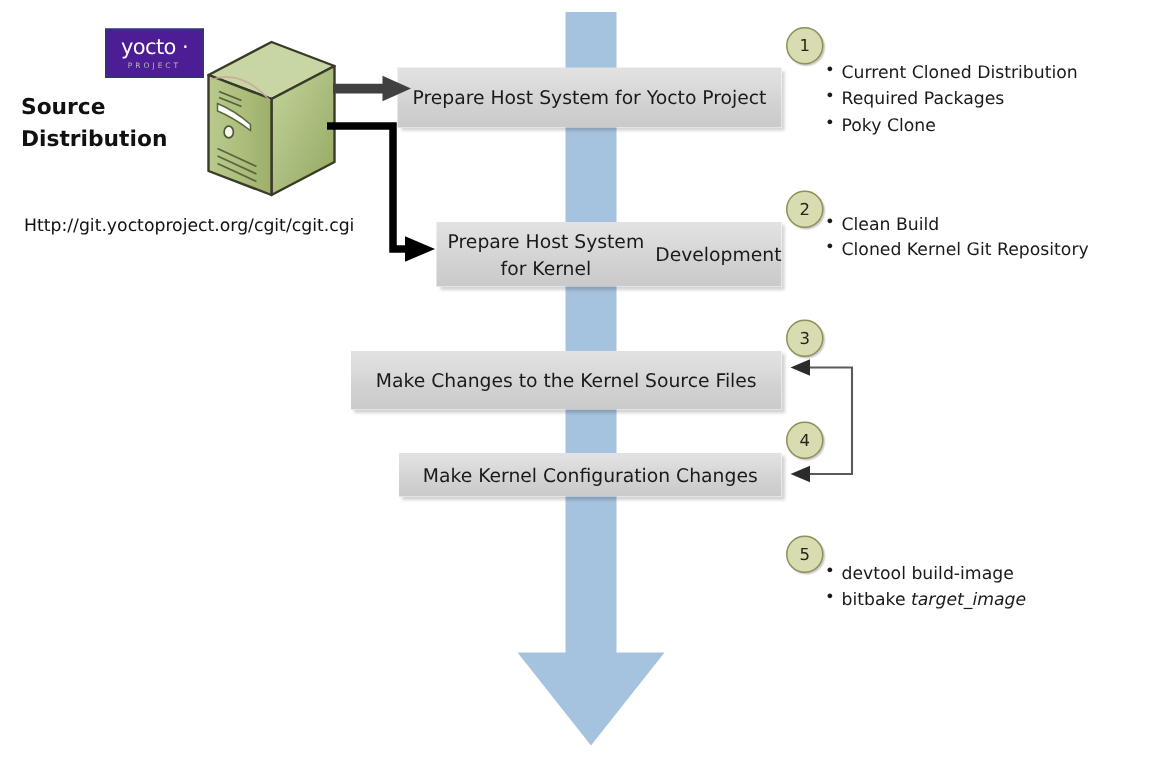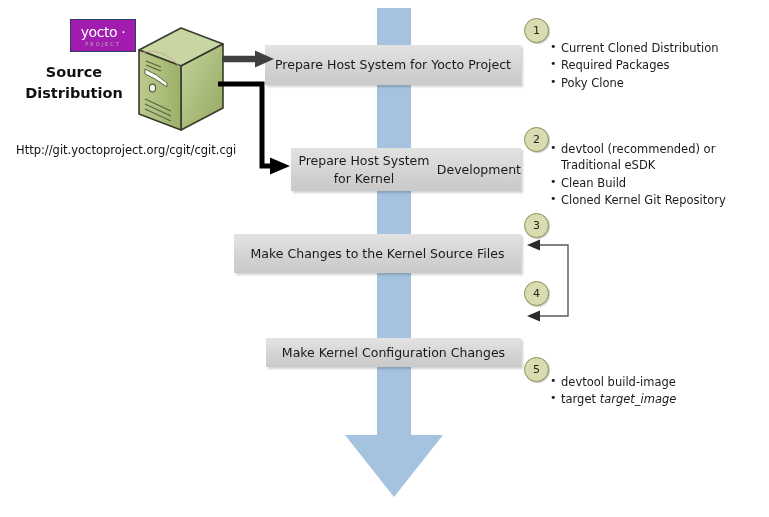--- a/index.html
+++ b/index.html
@@ -74,39 +74,39 @@
     content:"\2022";
     position:absolute;left:0;top:-1px;
     font-size:11px;
   }
   .ital{font-style:italic;}
 
   
   .yocto-logo{
     position:absolute;
     left:70px;top:19px;width:66px;height:33px;
-    background:#a21caf;
+    background:#4c1d95;
     border:1.6px solid #2b3c66;
     box-sizing:border-box;
     z-index:4;
   }
   .yocto-logo .yl-main{
     position:absolute;left:0;right:0;top:4px;
     text-align:center;color:#ffffff;
     font-size:14px;letter-spacing:-0.4px;
   }
   .yocto-logo .yl-sub{
     position:absolute;left:0;right:0;top:21px;
     text-align:center;color:#b9b9b9;
     font-size:5px;letter-spacing:2px;
   }
   .src-title{
     position:absolute;
     left:14px;top:62px;width:120px;
-    text-align:center;
+    text-align:left;
     font-size:14.5px;font-weight:bold;
     color:#111111;
     line-height:1.45;
     z-index:4;
   }
   .src-url{
     position:absolute;
     left:16px;top:143px;
     font-size:11.5px;color:#111111;
     z-index:4;
@@ -210,44 +210,43 @@
 
   <div class="pbox" style="left:291px;top:148px;width:230px;height:43px;flex-direction:row;">
     <span>Prepare Host System for Kernel</span>
     <span>Development</span>
   </div>
   <div class="badge" style="left:524px;top:127px;">
     <span>2</span>
   </div>
   <div class="blist" style="left:550px;top:141px;width:212px;">
     <ul>
-      <li>devtool (recommended) or Traditional eSDK</li>
       <li>Clean Build</li>
       <li>Cloned Kernel Git Repository</li>
     </ul>
   </div>
 
   <div class="pbox" style="left:234px;top:234px;width:287px;height:39px;">
     <span>Make Changes to the Kernel Source Files</span>
   </div>
   <div class="badge" style="left:524px;top:213px;">
     <span>3</span>
   </div>
 
-  <div class="pbox" style="left:266px;top:302px;width:255px;height:29px;margin-top:36px;">
+  <div class="pbox" style="left:266px;top:302px;width:255px;height:29px;">
     <span>Make Kernel Configuration Changes</span>
   </div>
   <div class="badge" style="left:524px;top:281px;">
     <span>4</span>
   </div>
 
 
   <div class="badge" style="left:524px;top:357px;">
     <span>5</span>
   </div>
   <div class="blist" style="left:550px;top:374px;width:200px;">
     <ul>
       <li>devtool build-image</li>
-      <li><span>target </span><span class="ital">target_image</span></li>
+      <li><span>bitbake </span><span class="ital">target_image</span></li>
     </ul>
   </div>
 
 </div>
 
 </body></html>

